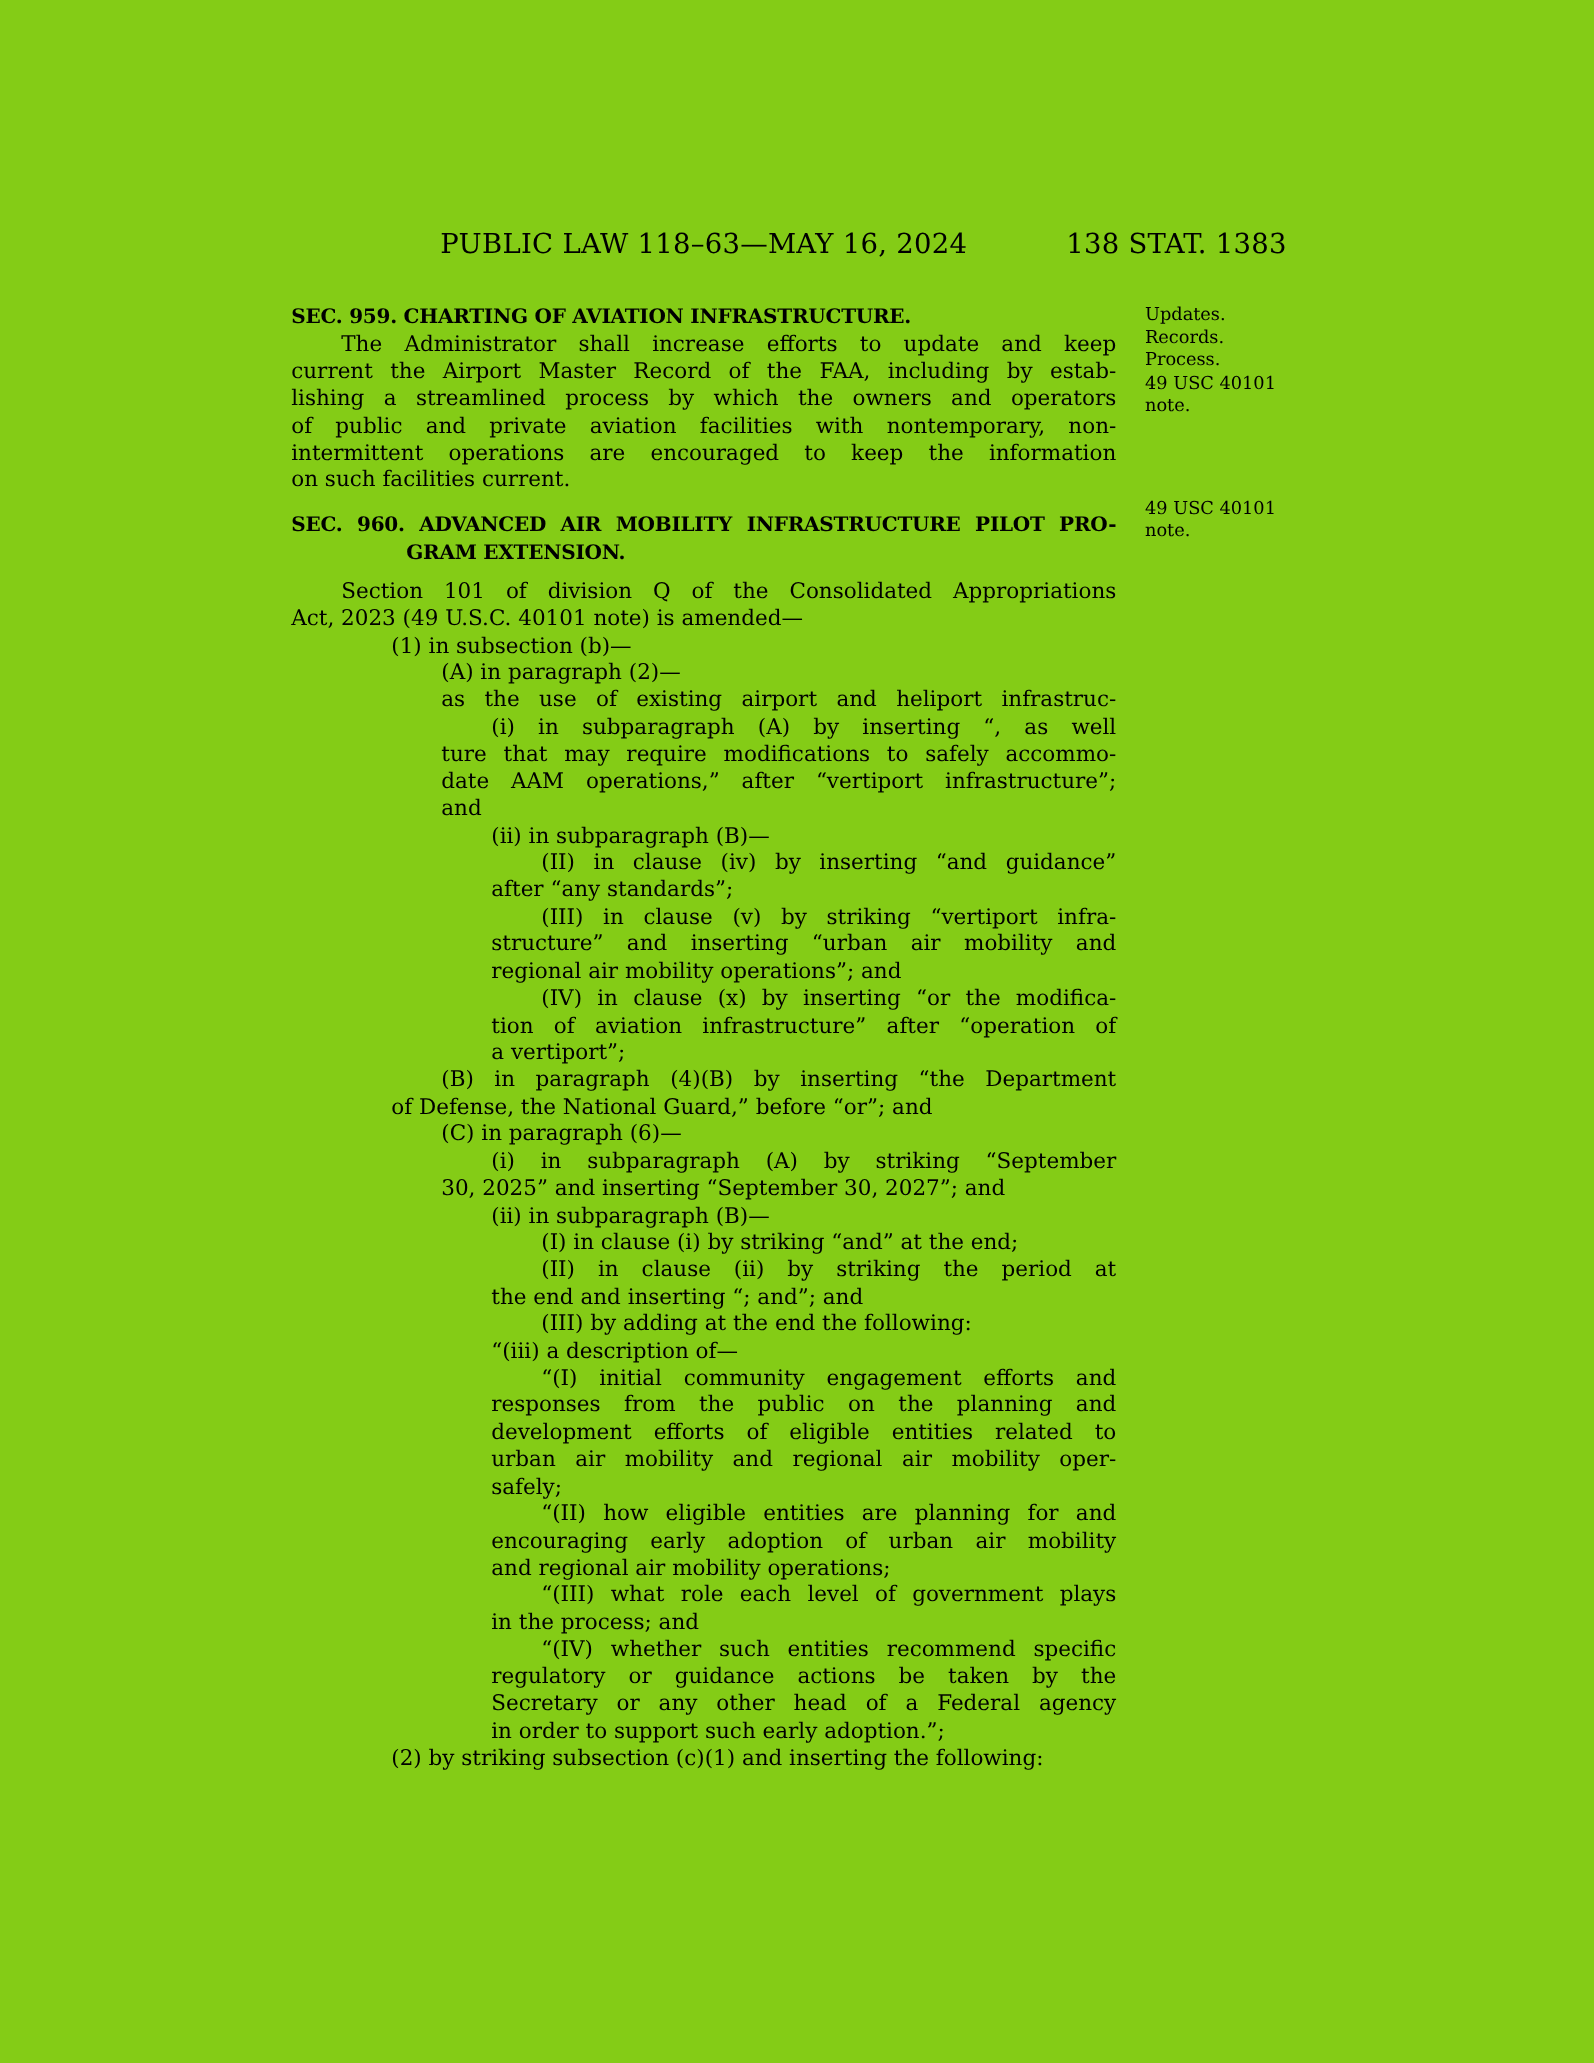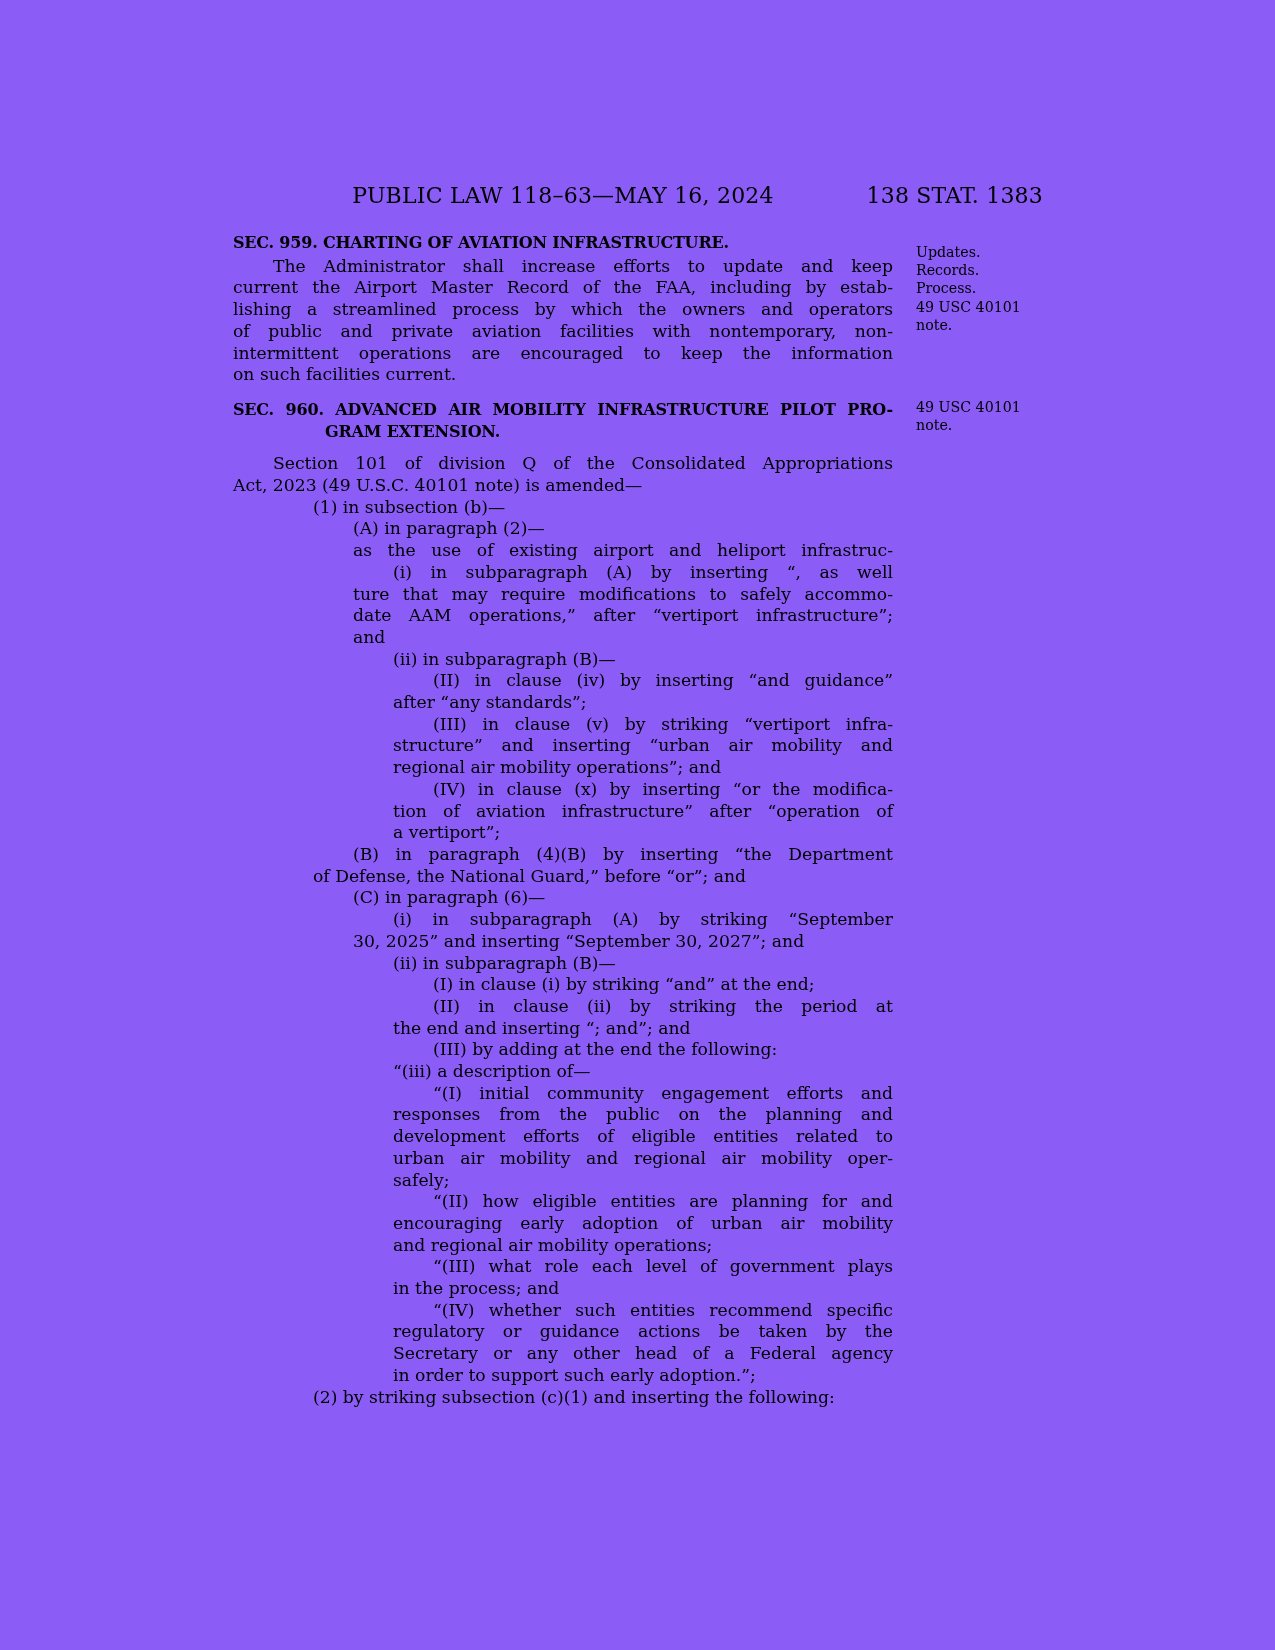--- a/index.html
+++ b/index.html
@@ -1,35 +1,35 @@
 <!DOCTYPE html>
 <html><head>
 <meta charset="utf-8">
 <style>
   html, body { margin:0; padding:0; background:#ffffff; }
   .page {
     position: relative;
     width: 1275px; height: 1650px;
-    background: #8b5cf6;
+    background: #84cc16;
     color: #000;
     font-family: "DejaVu Serif", "Liberation Serif", serif;
     overflow: hidden;
   }
   .law-title {
     position: absolute; left: 233px; top: 183px; width: 660px;
     text-align: center; font-size: 22px; letter-spacing: 0.2px;
     white-space: nowrap;
   }
   .stat-number {
     position: absolute; left: 853px; top: 183px; width: 190px;
-    text-align: right; font-size: 22px; letter-spacing: 0.2px;
+    text-align: left; font-size: 22px; letter-spacing: 0.2px;
     white-space: nowrap;
   }
   .main-column {
-    position: absolute; left: 233px; top: 232px; width: 660px;
+    position: absolute; left: 233px; top: 242px; width: 660px;
   }
   .sec-heading { }
   .section:nth-of-type(2) .sec-heading { margin-top: 13px; }
   .sec-body { margin-top: 2px; }
   .section:nth-of-type(2) .sec-body { margin-top: 11px; }
   .hline {
     font-weight: bold; font-size: 16px; line-height: 21.7px;
     letter-spacing: -0.2px;
     text-align: justify; text-align-last: justify;
   }

